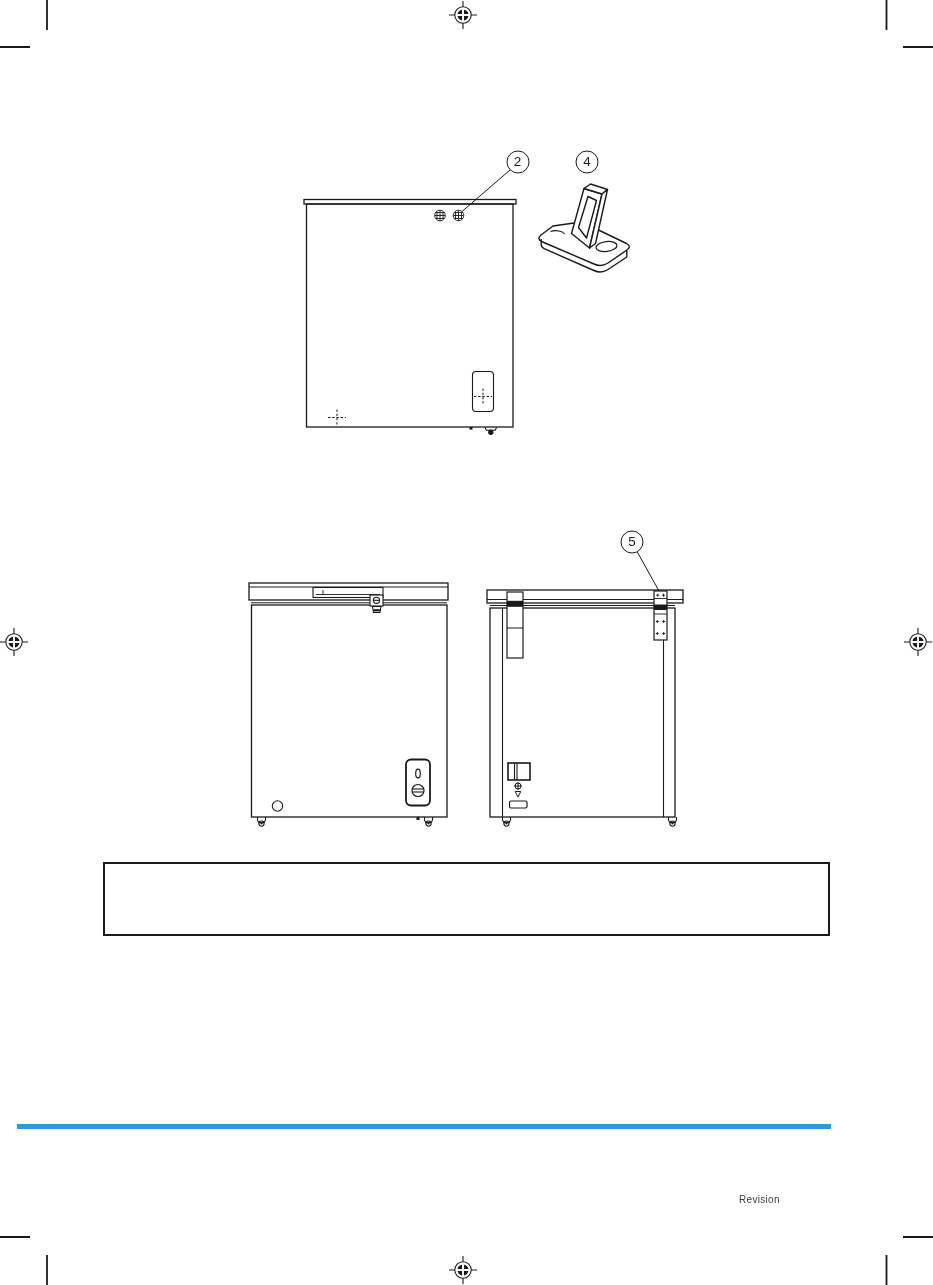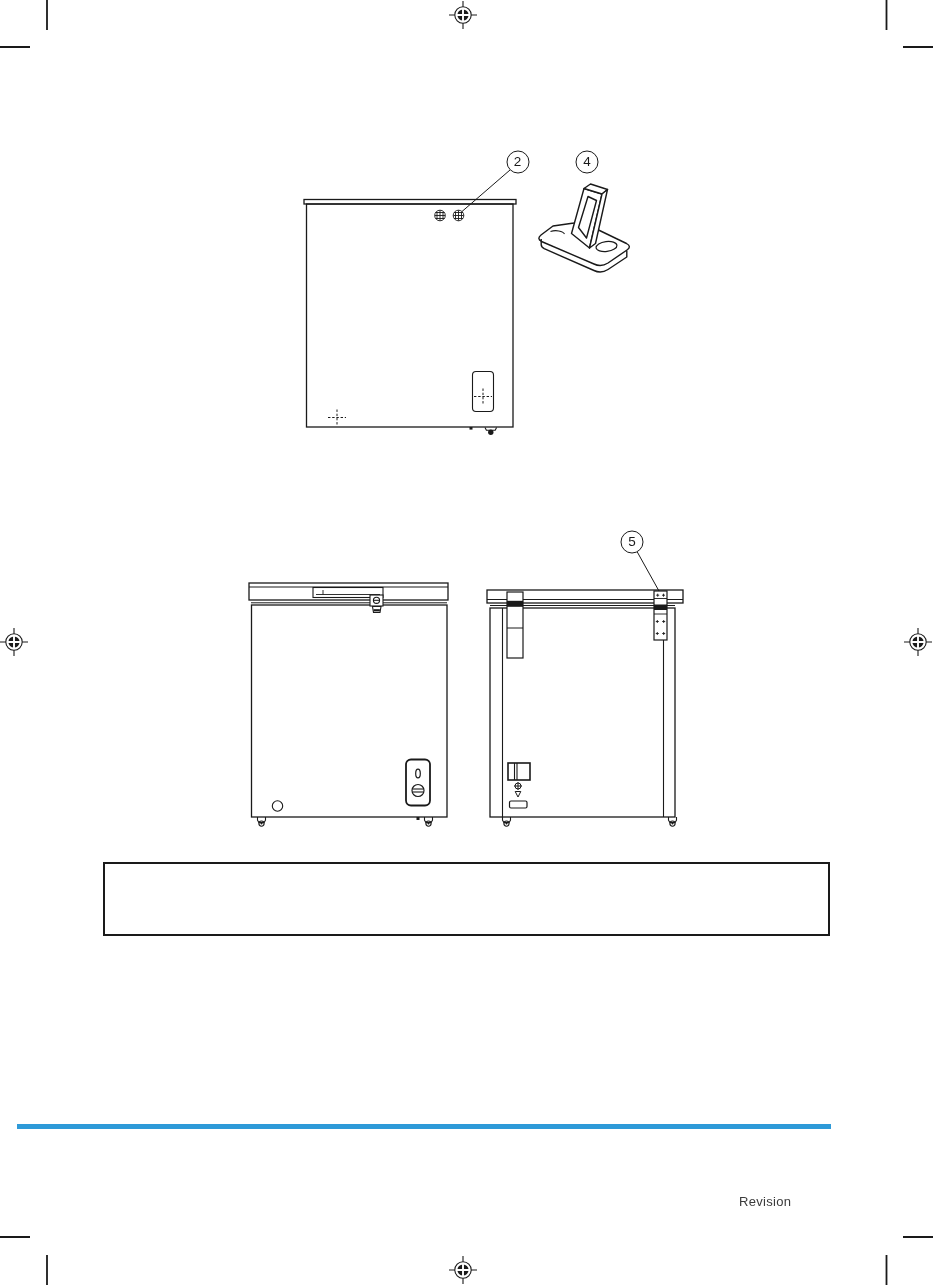--- a/index.html
+++ b/index.html
@@ -17,21 +17,21 @@
   }
   .note-box {
     position:absolute; left:103px; top:862px; width:727px; height:74px;
     border:2.5px solid var(--ink); background:#fff; box-sizing:border-box;
   }
   .divider {
     position:absolute; left:17px; top:1124px; width:814px; height:4.5px;
     background:var(--divider-blue);
   }
   .revision {
-    position:absolute; left:739px; top:1194px; font-size:13px;
+    position:absolute; left:739px; top:1194px; font-size:10px;
     letter-spacing:0.3px; color:var(--text); font-weight:500;
   }
 </style>
 </head>
 <body>
 
 <div class="page">
 
   <svg class="lineart" width="933" height="1285" viewBox="0 0 933 1285">
     <defs>

